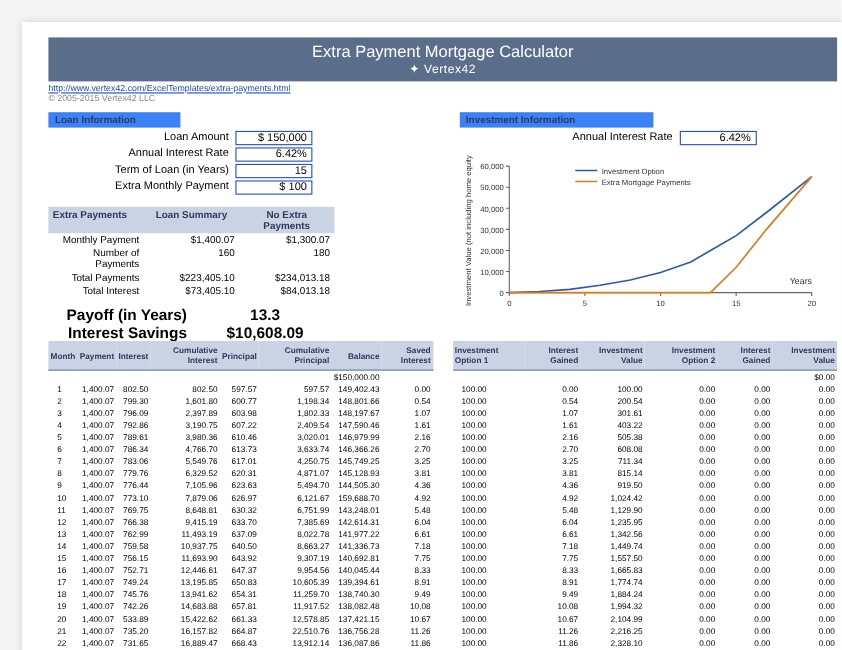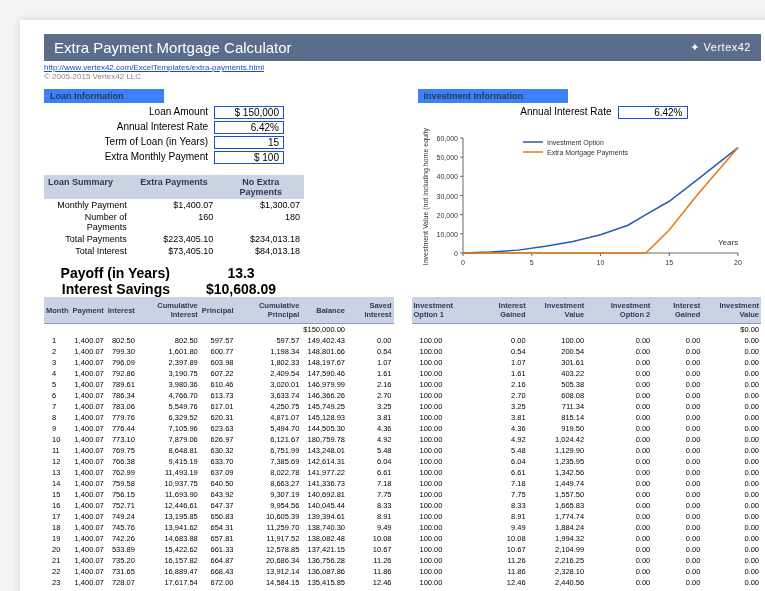--- a/index.html
+++ b/index.html
@@ -19,20 +19,21 @@
     box-shadow: 0 0 8px rgba(0,0,0,0.15);
   }
   .header-bar {
     background: #5a6e8c;
     color: #fff;
     font-size: 15px;
     padding: 5px 10px;
     display: flex;
     justify-content: space-between;
     align-items: center;
+    flex-direction: column;
   }
   .header-bar .logo { font-size: 11px; letter-spacing: 0.5px; }
   .subheader {
     display: flex;
     justify-content: space-between;
     font-size: 8px;
     padding: 2px 0 8px 0;
     flex-direction: column;
   }
   .subheader a { color: #1a4bbf; text-decoration: underline; }
@@ -118,22 +119,22 @@
               <span class="val">15</span>
             </div>
             <div class="label-row">
               <span class="lbl">Extra Monthly Payment</span>
               <span class="val">$        100</span>
             </div>
           </div>
       </div>
       <div class="summary-tbl" style="width:260px">
         <div class="hdrow">
+          <div>Extra Payments</div>
           <div>Loan Summary</div>
-          <div>Extra Payments</div>
           <div>No Extra Payments</div>
         </div>
         <div id="summary-rows">
             <div class="drow">
               <div>Monthly Payment</div>
               <div>$1,400.07</div>
               <div>$1,300.07</div>
             </div>
             <div class="drow">
               <div>Number of Payments</div>
@@ -159,21 +160,21 @@
           </div>
         <div class="prow">
             <div>Interest Savings</div>
             <div>$10,608.09</div>
           </div>
       </div>
     </div>
 
     <div class="right-col">
       <div class="inv-info-box">
-        <div class="section-hd" style="width:150px">Investment Information</div>
+        <div class="section-hd" style="width:176px">Investment Information</div>
         <div class="label-row">
           <span class="lbl">Annual Interest Rate</span>
           <span class="val">6.42%</span>
         </div>
       </div>
       <div class="chart-box">
         <svg id="chart-svg" width="330" height="150">
             <line x1="45" y1="10" x2="45" y2="125" stroke="#666"></line>
             <line x1="45" y1="125" x2="320" y2="125" stroke="#666"></line>
             <line x1="42" y1="125" x2="45" y2="125" stroke="#666"></line>
@@ -329,21 +330,21 @@
               <td>144,505.30</td>
               <td>4.36</td>
             </tr>
             <tr>
               <td>10</td>
               <td>1,400.07</td>
               <td>773.10</td>
               <td>7,879.06</td>
               <td>626.97</td>
               <td>6,121.67</td>
-              <td>180,759.78</td>
+              <td>159,688.70</td>
               <td>4.92</td>
             </tr>
             <tr>
               <td>11</td>
               <td>1,400.07</td>
               <td>769.75</td>
               <td>8,648.81</td>
               <td>630.32</td>
               <td>6,751.99</td>
               <td>143,248.01</td>
@@ -438,21 +439,21 @@
               <td>12,578.85</td>
               <td>137,421.15</td>
               <td>10.67</td>
             </tr>
             <tr>
               <td>21</td>
               <td>1,400.07</td>
               <td>735.20</td>
               <td>16,157.82</td>
               <td>664.87</td>
-              <td>20,686.34</td>
+              <td>22,510.76</td>
               <td>136,756.28</td>
               <td>11.26</td>
             </tr>
             <tr>
               <td>22</td>
               <td>1,400.07</td>
               <td>731.65</td>
               <td>16,889.47</td>
               <td>668.43</td>
               <td>13,912.14</td>

